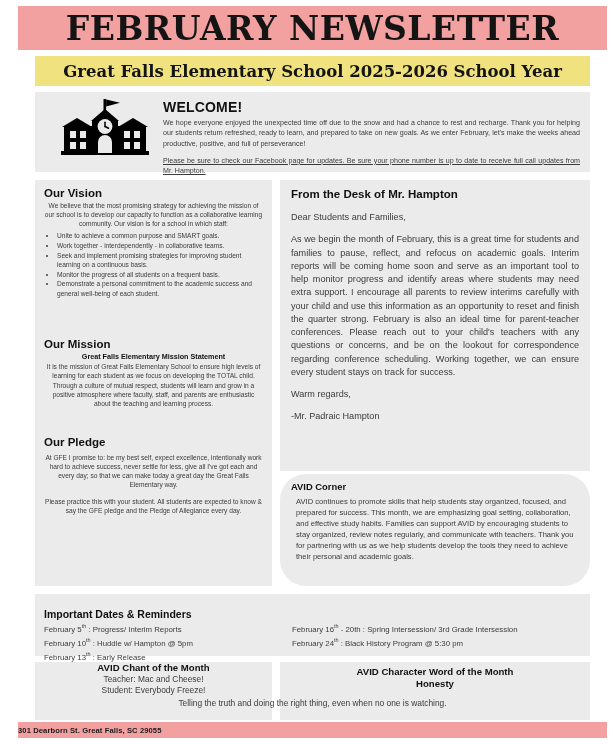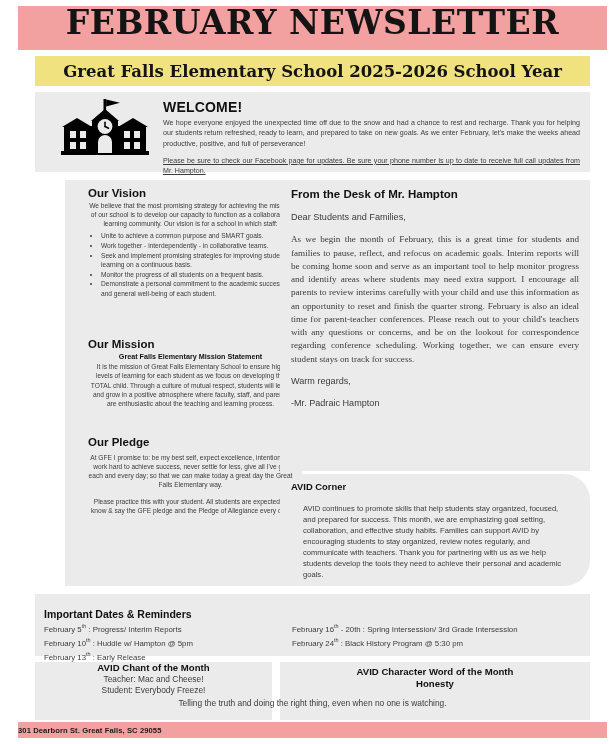--- a/index.html
+++ b/index.html
@@ -24,20 +24,21 @@
 
   
   .masthead {
     position: absolute;
     left: 18px;
     top: 6px;
     width: 589px;
     height: 44px;
     background: #f2a0a0;
     display: flex;
+    align-items: center;
     justify-content: center;
   }
   .masthead-title {
     font-family: "DejaVu Serif", serif;
     font-weight: bold;
     font-size: 33px;
     letter-spacing: 0.5px;
     color: #141414;
     line-height: 1;
     white-space: nowrap;
@@ -114,22 +115,21 @@
 
   
   .col-left {
     position: absolute;
     left: 35px;
     top: 180px;
     width: 237px;
     height: 406px;
     background: #ebebeb;
     box-sizing: border-box;
-    padding: 7px 9px 8px 23px;
-    margin-left: 30px;
+    padding: 7px 9px 8px 9px;
   }
   .col-right {
     position: absolute;
     left: 280px;
     top: 180px;
     width: 310px;
     height: 291px;
     background: #ebebeb;
     box-sizing: border-box;
     padding: 8px 11px 8px 11px;
@@ -179,38 +179,38 @@
   .spacer-vision { height: 40px; }
   .spacer-mission { height: 28px; }
 
   
   .letter-p {
     font-size: 9.1px;
     line-height: 1.46;
     color: #3b3b3b;
     margin: 0 0 9px 0;
   }
-  .letter-p.just { text-align: justify; font-family: Liberation Serif, serif; }
+  .letter-p.just { text-align: justify; }
   .letter-head {
     font-weight: bold;
     font-size: 11.5px;
     color: #111;
     margin: 0 0 11px 0;
   }
   .avid-head {
     font-weight: bold;
     font-size: 9.4px;
     color: #111;
     margin: 0 0 3px 0;
   }
   .avid-text {
     font-size: 7.6px;
     line-height: 1.44;
     color: #3b3b3b;
-    margin: 12px;
+    margin: 5px;
   }
 
   
   .dates-panel {
     position: absolute;
     left: 35px;
     top: 594px;
     width: 555px;
     height: 62px;
     background: #ebebeb;

